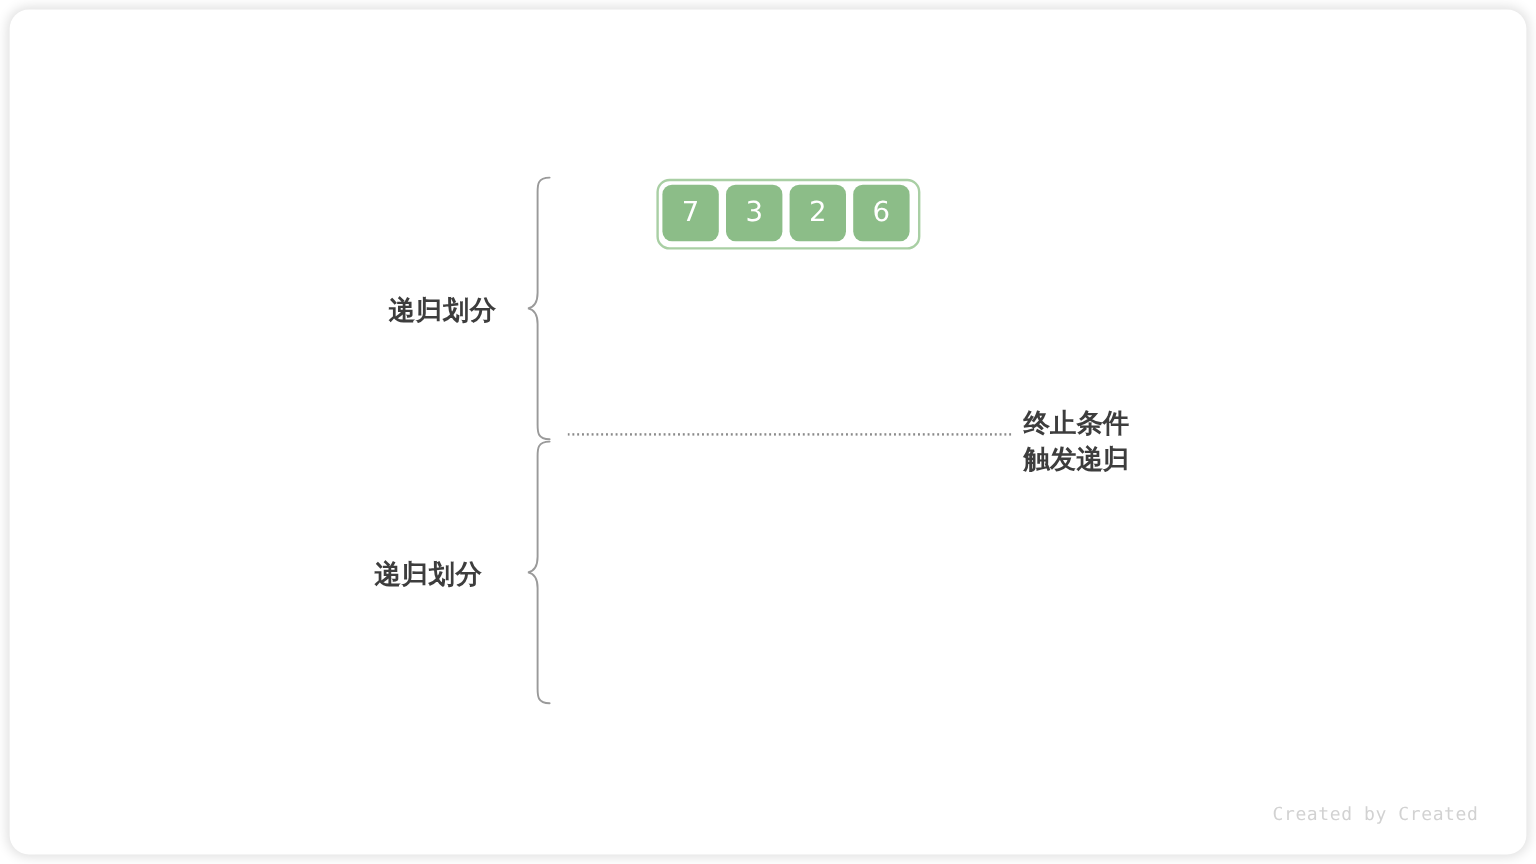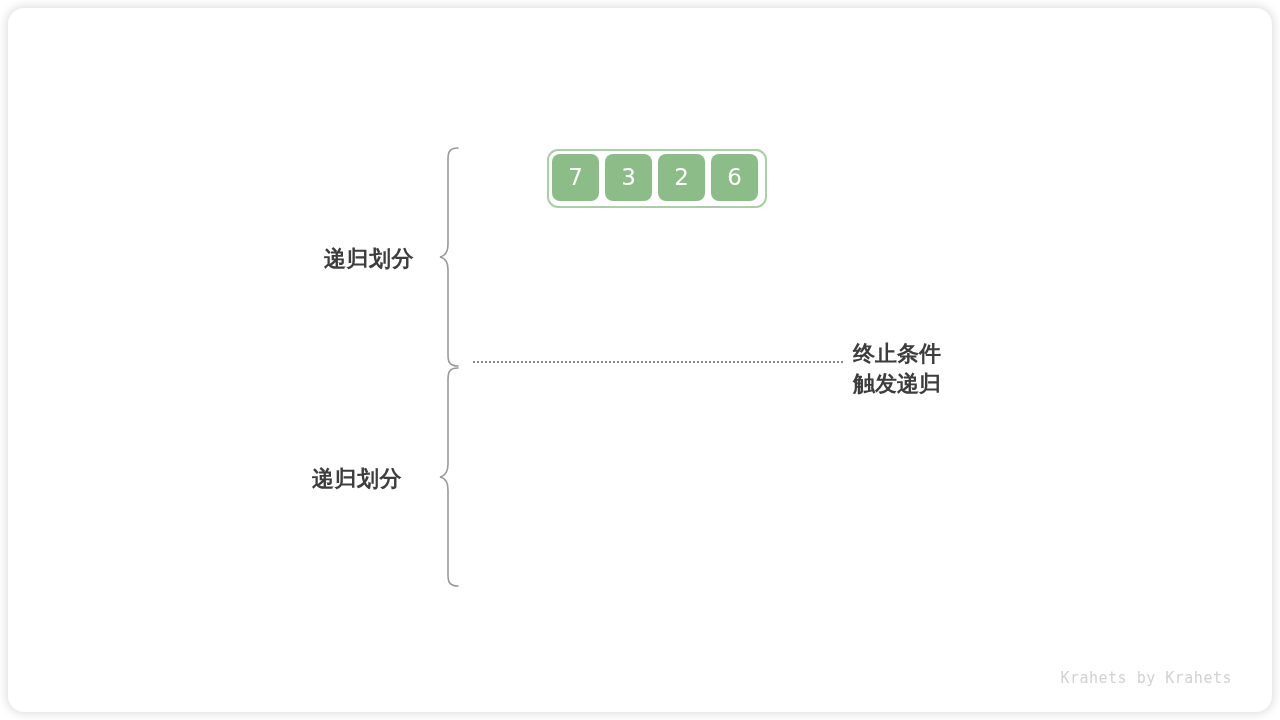--- a/index.html
+++ b/index.html
@@ -153,16 +153,16 @@
     <div class="phase-label" id="label-divide">递归划分</div>
     <div class="phase-label" id="label-merge">递归划分</div>
 
     <div id="divider"></div>
 
     <div id="annotation">
       <div>终止条件</div>
       <div>触发递归</div>
     </div>
 
-    <div id="watermark">Krahets by Krahets</div>
+    <div id="watermark">Created by Created</div>
 
   </div>
 </div>
 
 </body></html>

